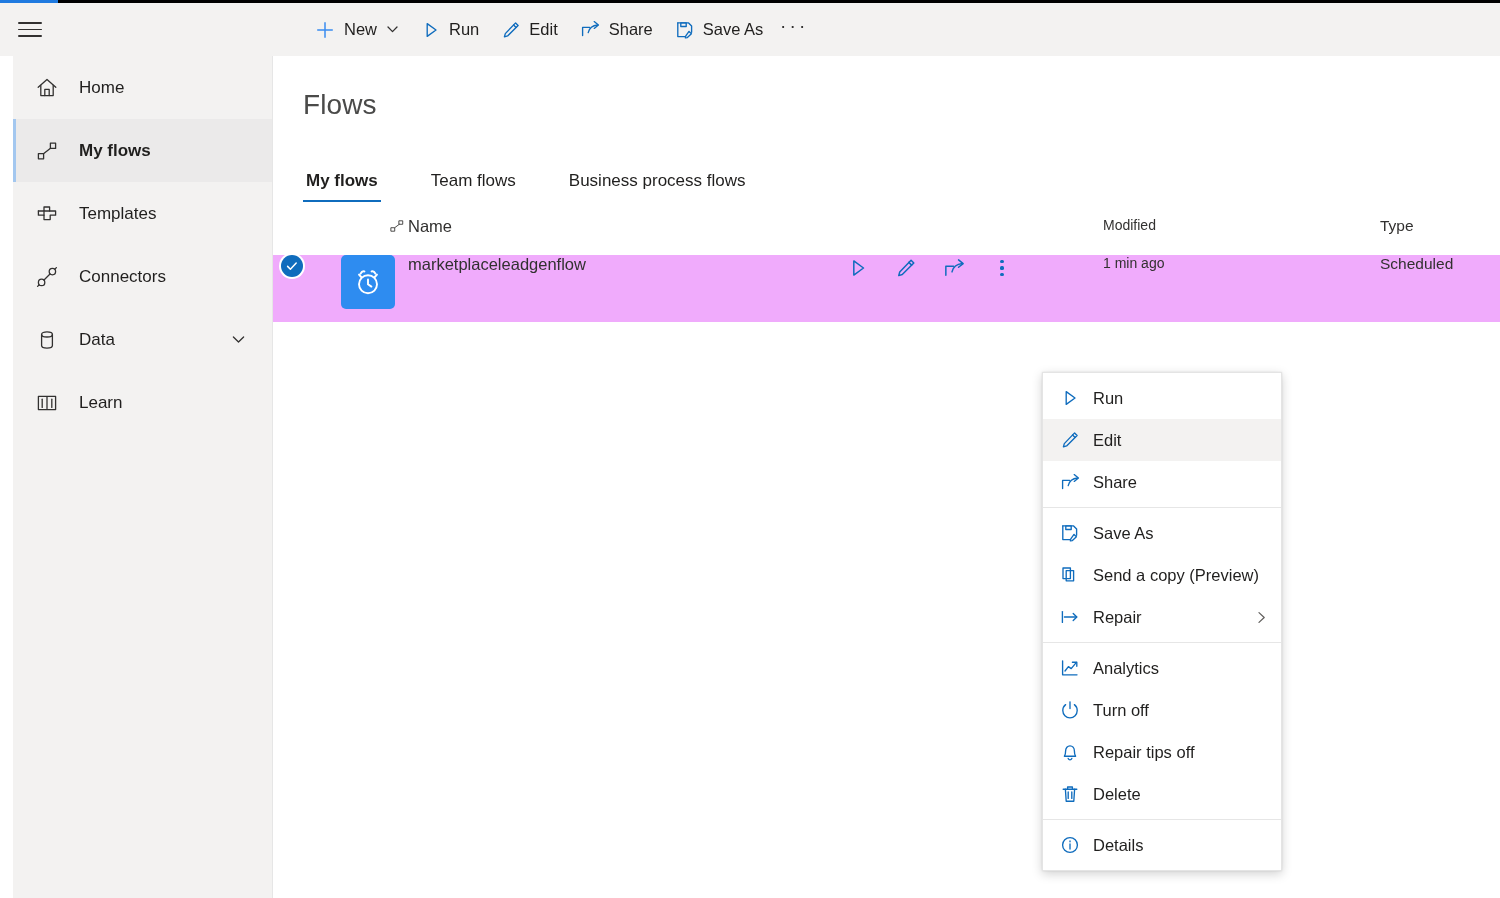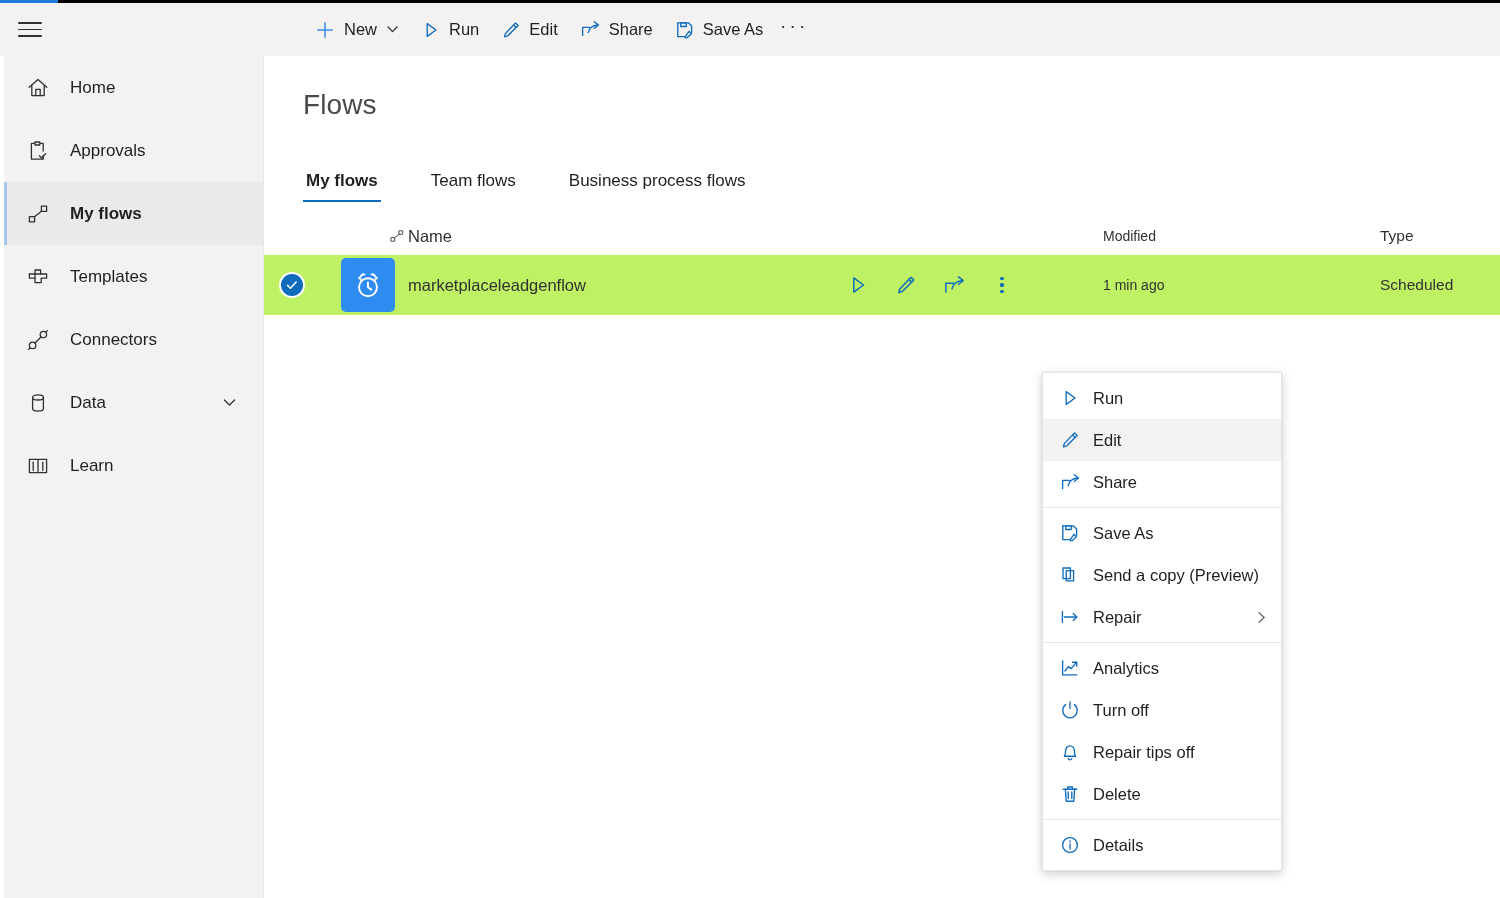--- a/index.html
+++ b/index.html
@@ -61,21 +61,21 @@
   .cmd-btn .chev { margin-left: 9px; display:flex; align-items:center; }
   .cmd-ellipsis {
     display:flex; align-items:center; justify-content:center;
     width: 40px; height: 40px; cursor: pointer;
     letter-spacing: 3.2px; font-size: 19px; color:#323130;
     padding-bottom: 7px;
   }
 
   
   #sidebar {
-    position: absolute; top: 56px; left: 4px;
+    position: absolute; top: 56px; left: 13px;
     width: 260px; height: 842px;
     background: #f3f2f1;
     border-right: 1px solid #e6e6e6;
     z-index: 20;
   }
   .nav-item {
     position: relative;
     display: flex; align-items: center;
     height: 63px; padding-left: 14px;
     cursor: pointer;
@@ -123,30 +123,30 @@
   }
   .tab.selected { font-weight: 700; }
   .tab.selected::after {
     content:""; position:absolute; left:0; right:0; bottom:0;
     height: 2.5px; background: #0f6cbd;
   }
 
   
   #flow-table { margin-top: 15px; width: 1239px; }
   .row {
-    display: flex; align-items: center;
+    display: flex; align-items: flex-start;
     position: relative;
   }
   #table-header {
     height: 38px;
     font-size: 15px; color: #3b3a39;
   }
   #table-row {
-    height: 60px;
-    background: #bef264;
+    height: 67px;
+    background: #f0abfc;
   }
   .col-check  { width: 62px; min-width:62px; display:flex; align-items:center; justify-content:center; }
   .col-icon   { width: 82px; min-width:82px; display:flex; align-items:center; padding-left: 18px; }
   .col-name   { flex: 1; padding-left: 3px; font-size: 16.5px; color: #323130; }
   .col-actions{ width: 210px; min-width:210px; display:flex; align-items:center; gap: 22px; }
   .col-mod    { width: 265px; min-width:265px; font-size: 14px; color: #323130; margin-left: 48px; }
   .col-type   { width: 120px; min-width:120px; font-size: 15.5px; color: #323130; margin-left: 12px; }
 
   #table-header .col-icon { padding-left: 66px; }
   #table-header .col-name { padding-left: 3px; }
@@ -300,31 +300,20 @@
     <span class="nav-icon">
       <svg width="24" height="24" viewBox="0 0 24 24">
         <path d="M3.2 11.2 L12 3.4 L20.8 11.2" class="sw"></path>
         <path d="M5.8 9.4 L5.8 19.6 L18.2 19.6 L18.2 9.4" class="sw"></path>
         <path d="M9.8 19.6 L9.8 13.4 L14.2 13.4 L14.2 19.6" class="sw"></path>
       </svg>
     </span>
     <span class="nav-label">Home</span>
   </div>
 
-  <div class="nav-item">
-    <span class="nav-icon">
-      <svg width="24" height="24" viewBox="0 0 24 24">
-        <path d="M8.2 4.4 L5.4 4.4 L5.4 20.2 L17.2 20.2 L17.2 16.4" class="sw"></path>
-        <path d="M17.2 12.0 L17.2 4.4 L14.6 4.4" class="sw"></path>
-        <path d="M9.0 3.0 L13.8 3.0 L13.8 6.0 L9.0 6.0 Z" class="sw"></path>
-        <path d="M13.4 16.8 L15.6 19.0 L19.8 14.6" class="sw"></path>
-      </svg>
-    </span>
-    <span class="nav-label">Approvals</span>
-  </div>
 
   <div class="nav-item active">
     <span class="nav-icon">
       <svg width="24" height="24" viewBox="0 0 24 24">
         <rect x="3.4" y="14.6" width="5.2" height="5.2" class="sw"></rect>
         <rect x="15.4" y="4.2" width="5.2" height="5.2" class="sw"></rect>
         <path d="M8.8 14.4 L15.2 9.6" class="sw"></path>
       </svg>
     </span>
     <span class="nav-label">My flows</span>

